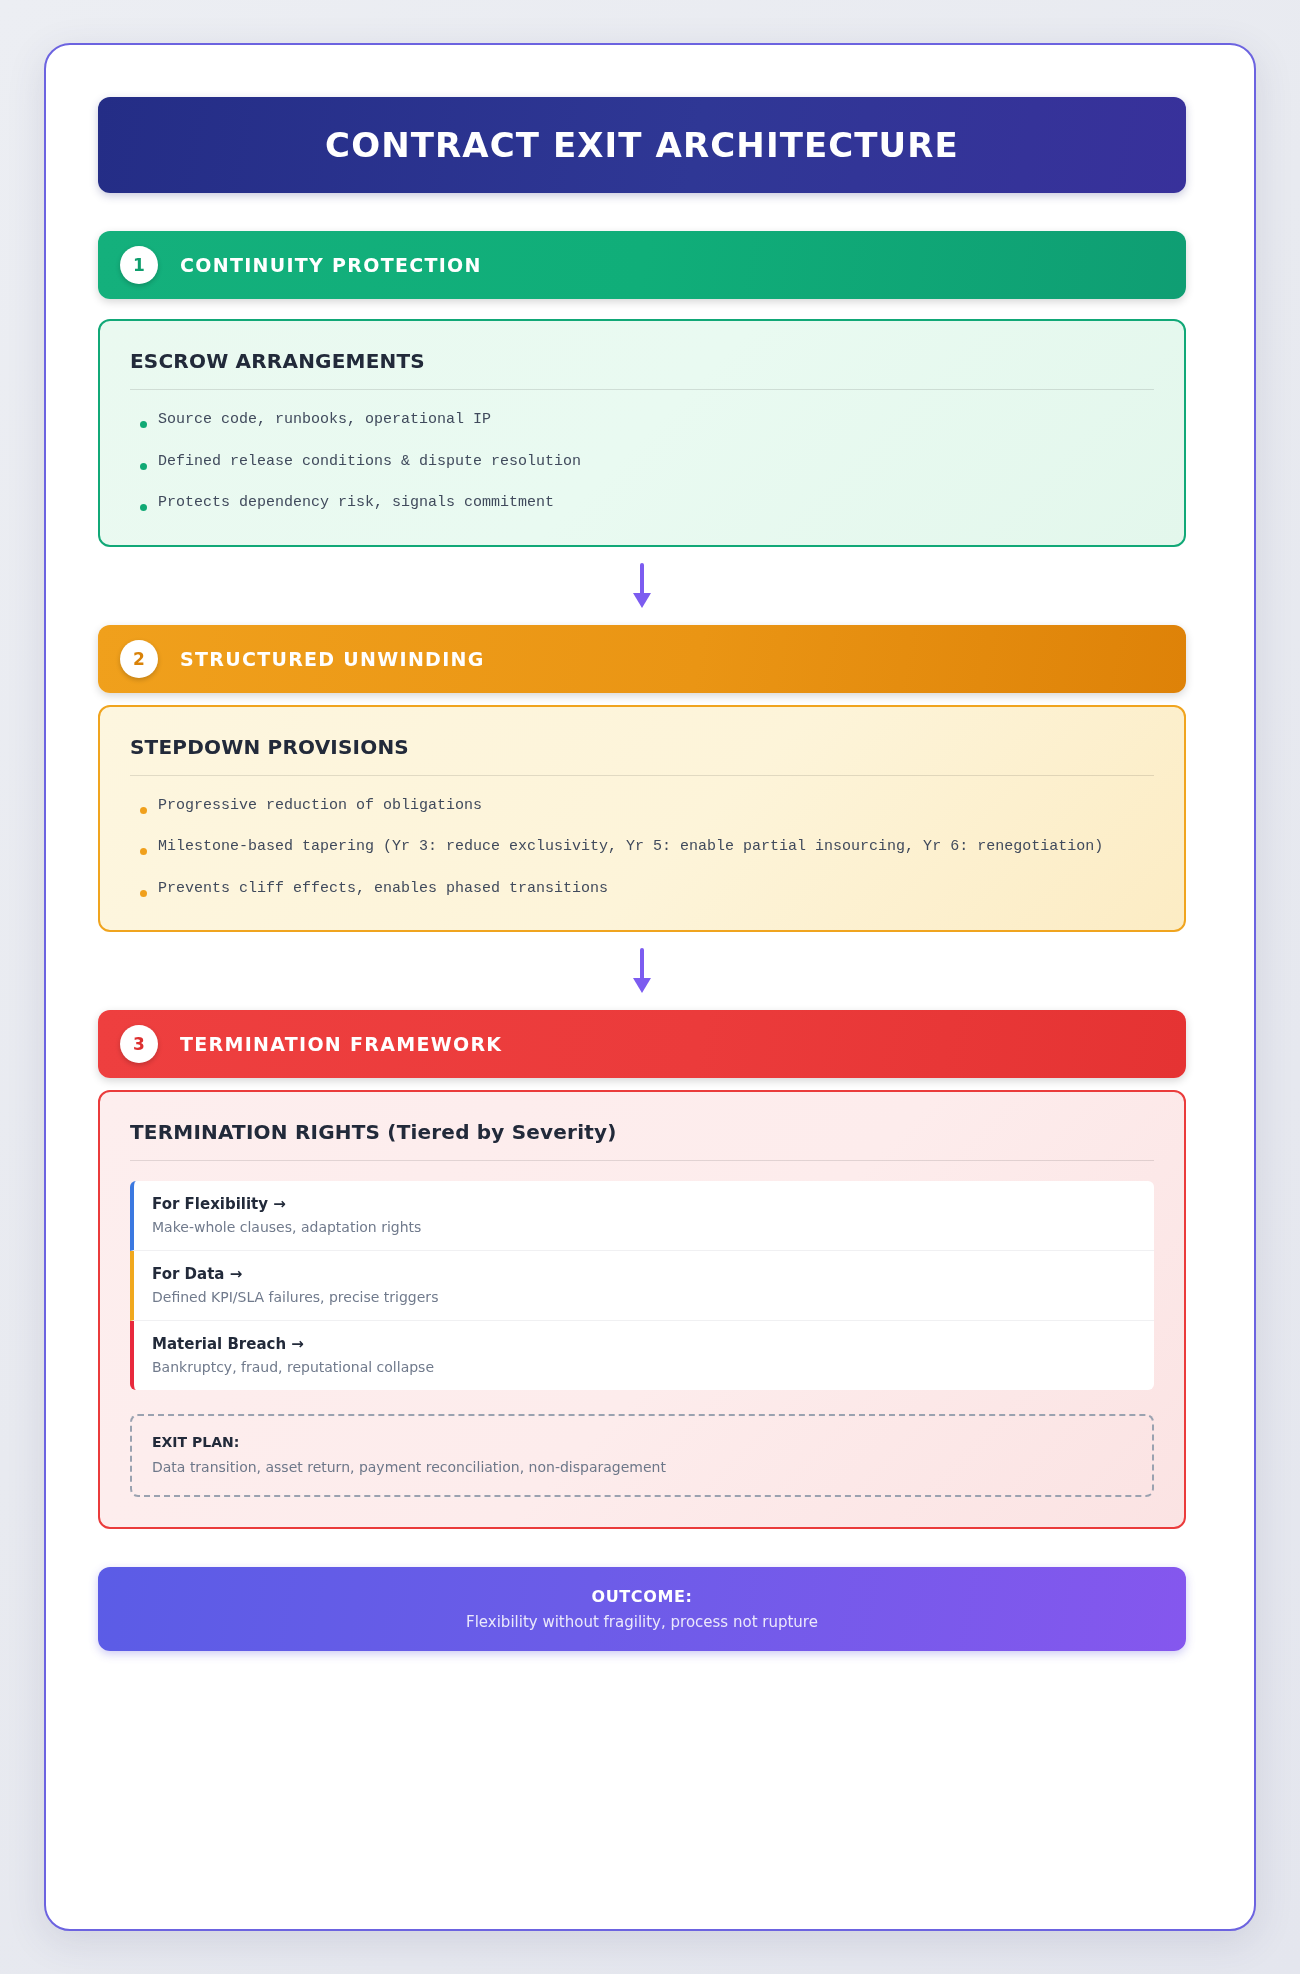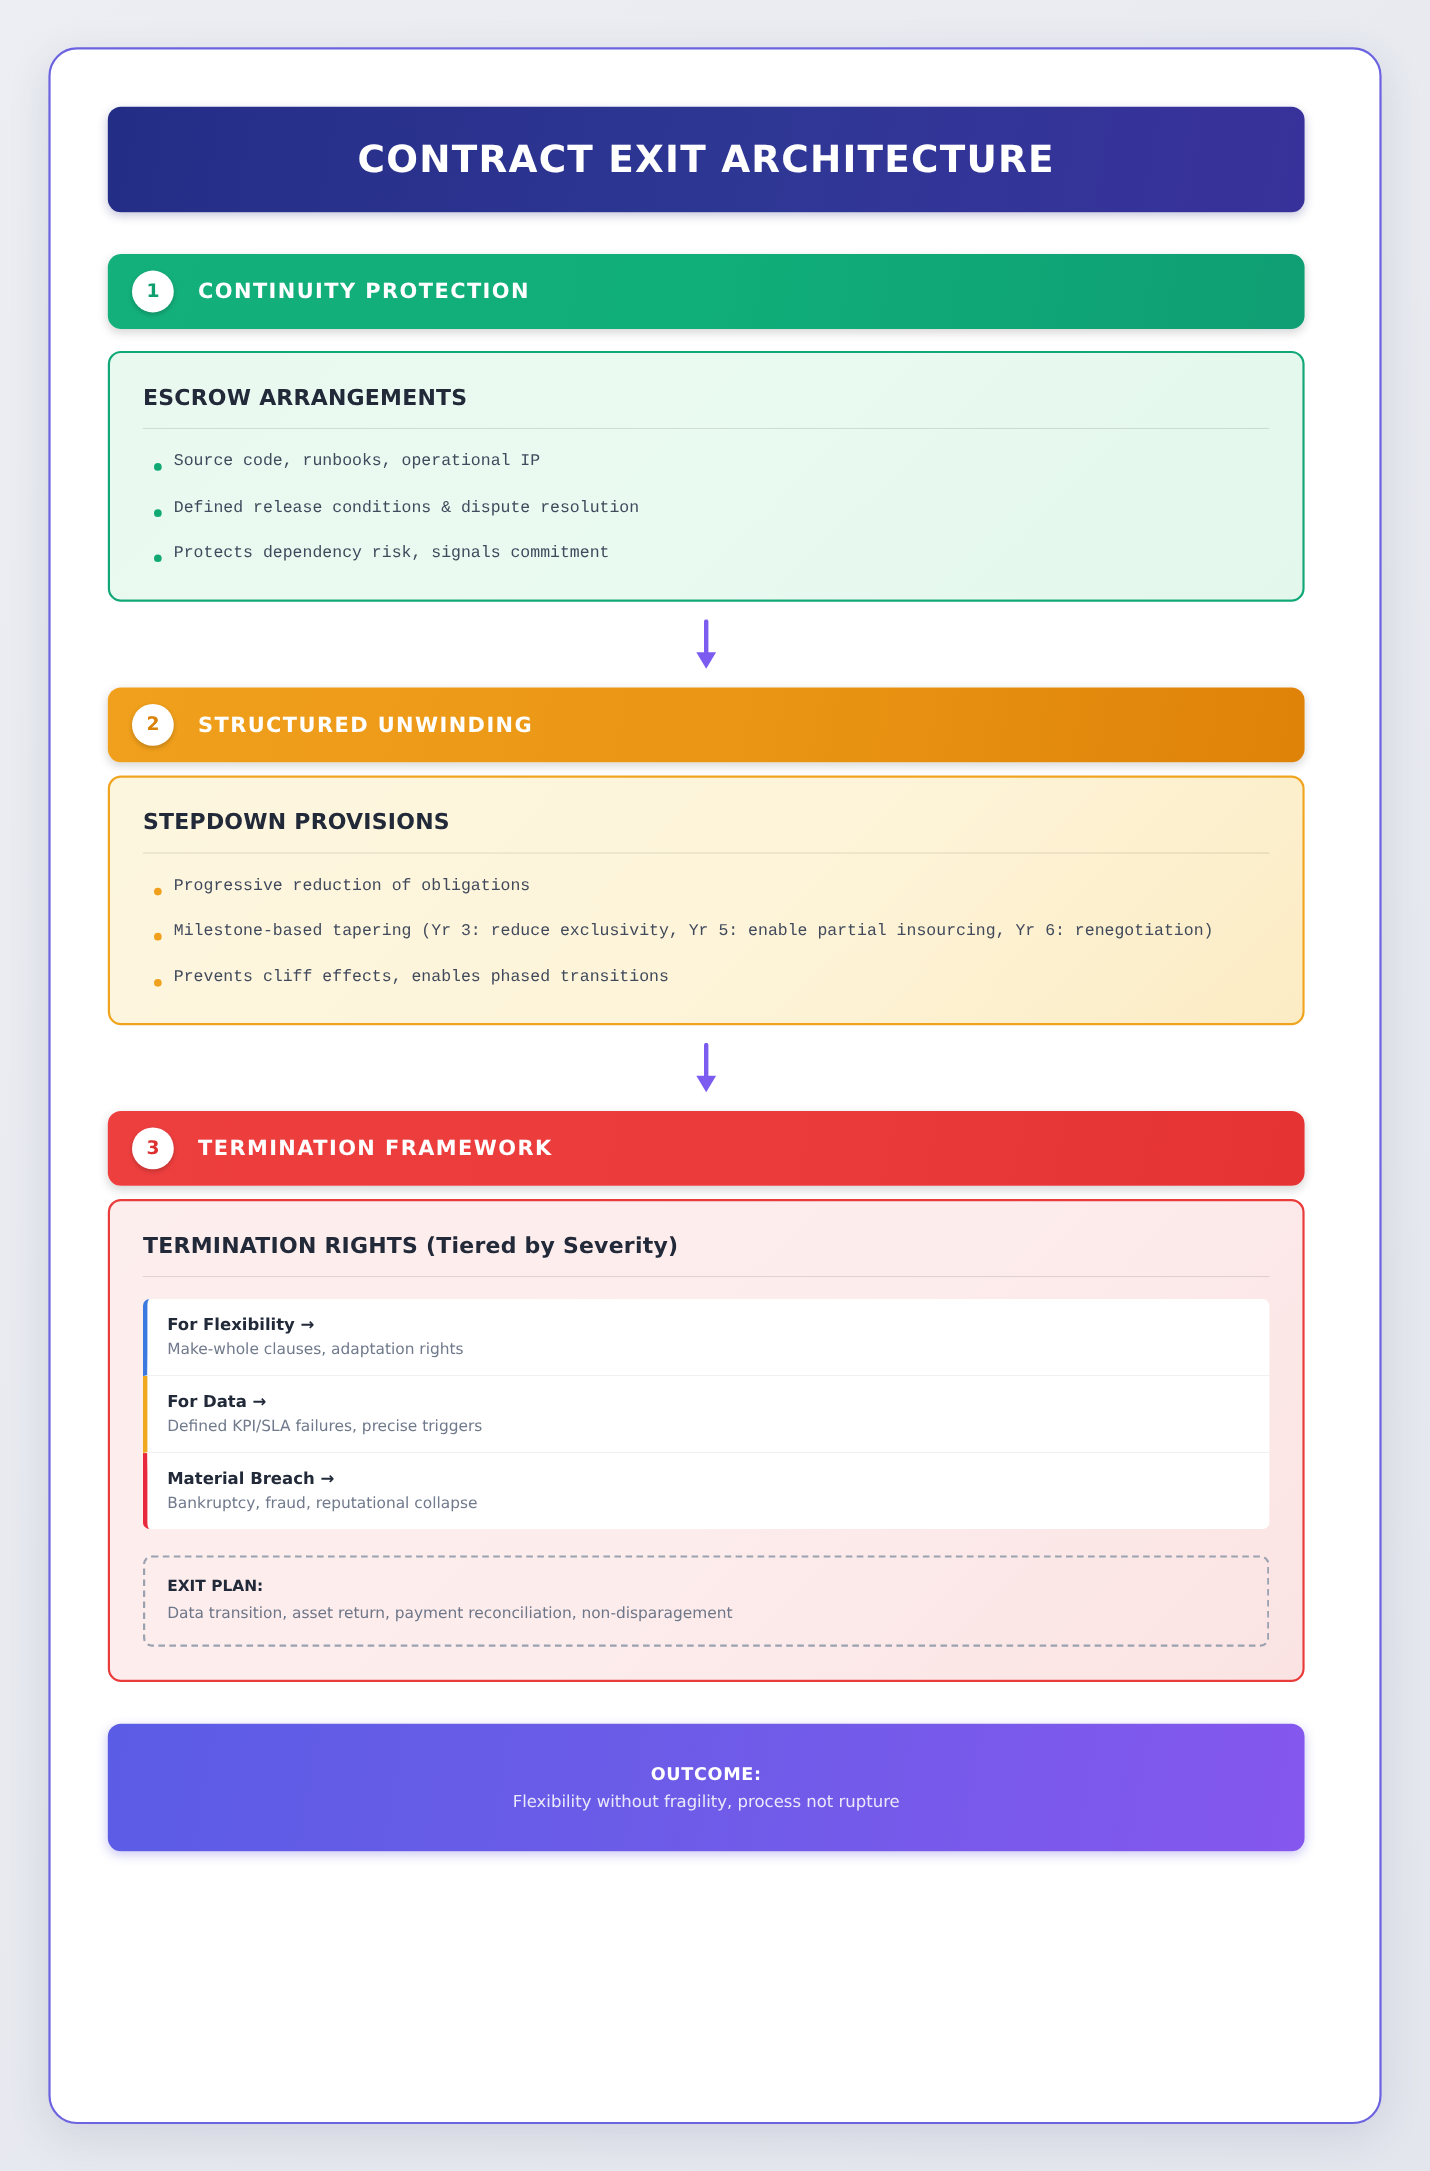--- a/index.html
+++ b/index.html
@@ -200,21 +200,21 @@
     margin-bottom: 9px;
   }
   .exit-plan-desc {
     font-size: 14px;
     color: #6d7789;
   }
 
   
   .outcome {
     margin-top: 38px;
-    height: 116px;
+    height: 84px;
     border-radius: 12px;
     background: linear-gradient(100deg, #5b5ce6 0%, #6c5ce8 45%, #8557ee 100%);
     display: flex;
     flex-direction: column;
     align-items: center;
     justify-content: center;
     box-shadow: 0 3px 10px rgba(90,80,220,0.3);
   }
   .outcome-title {
     color: #ffffff;

